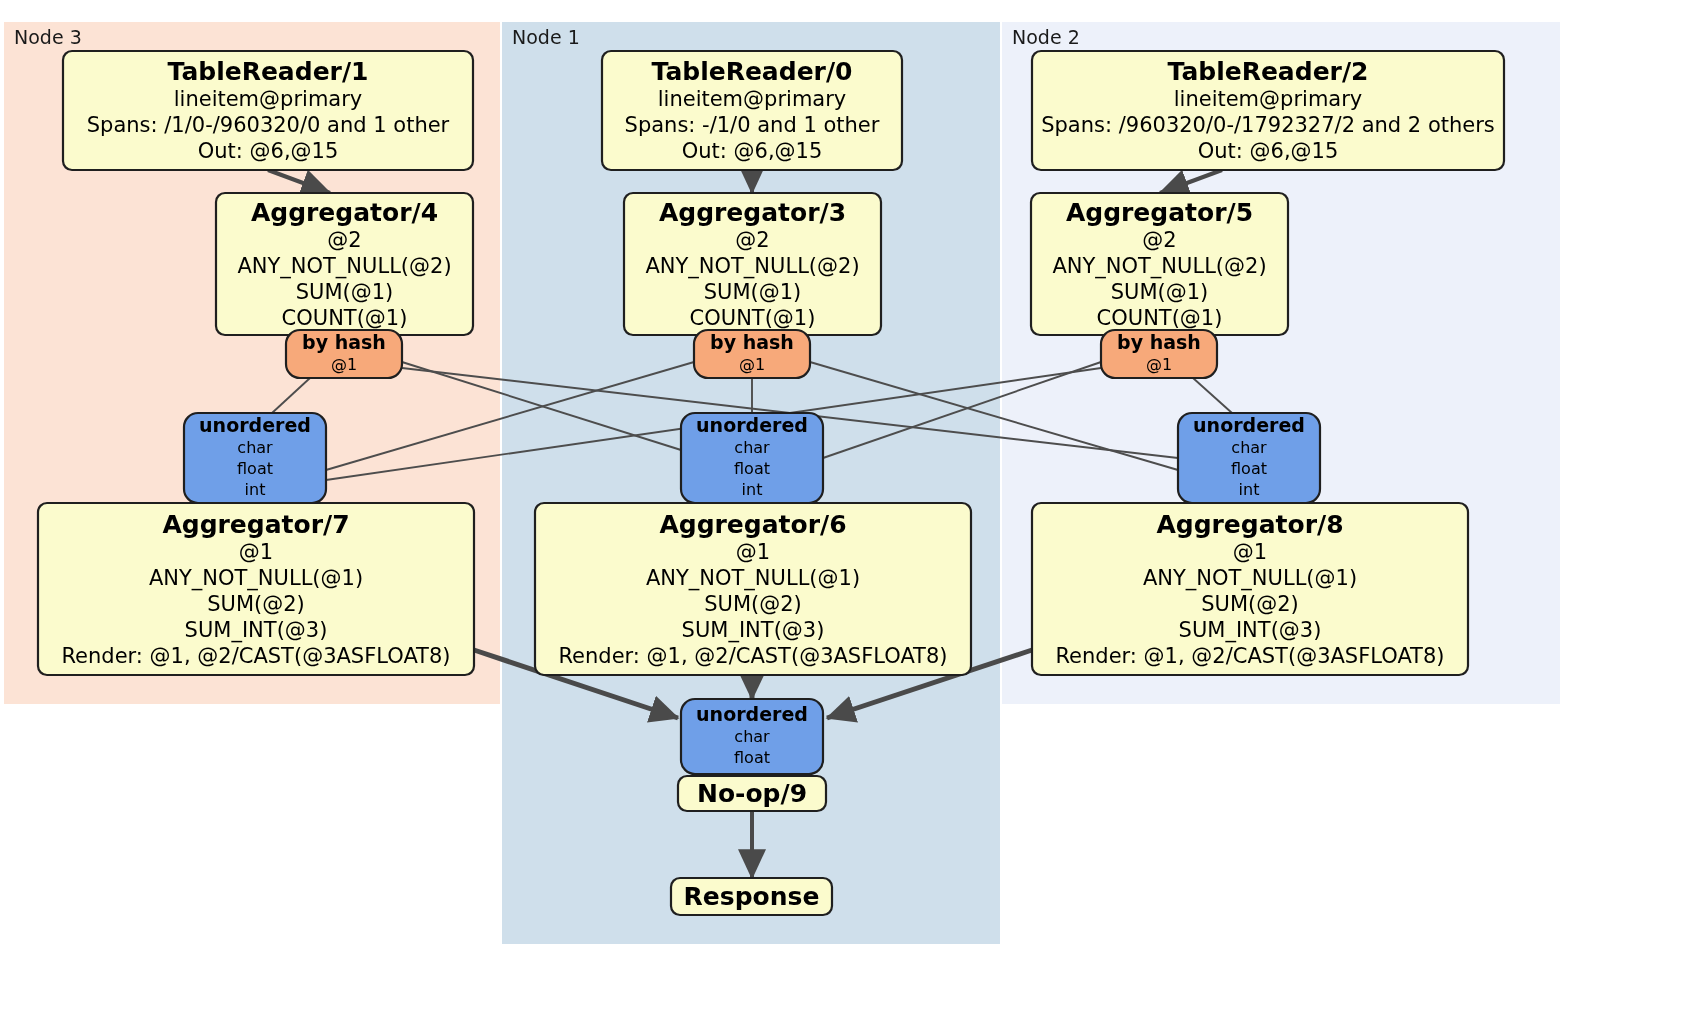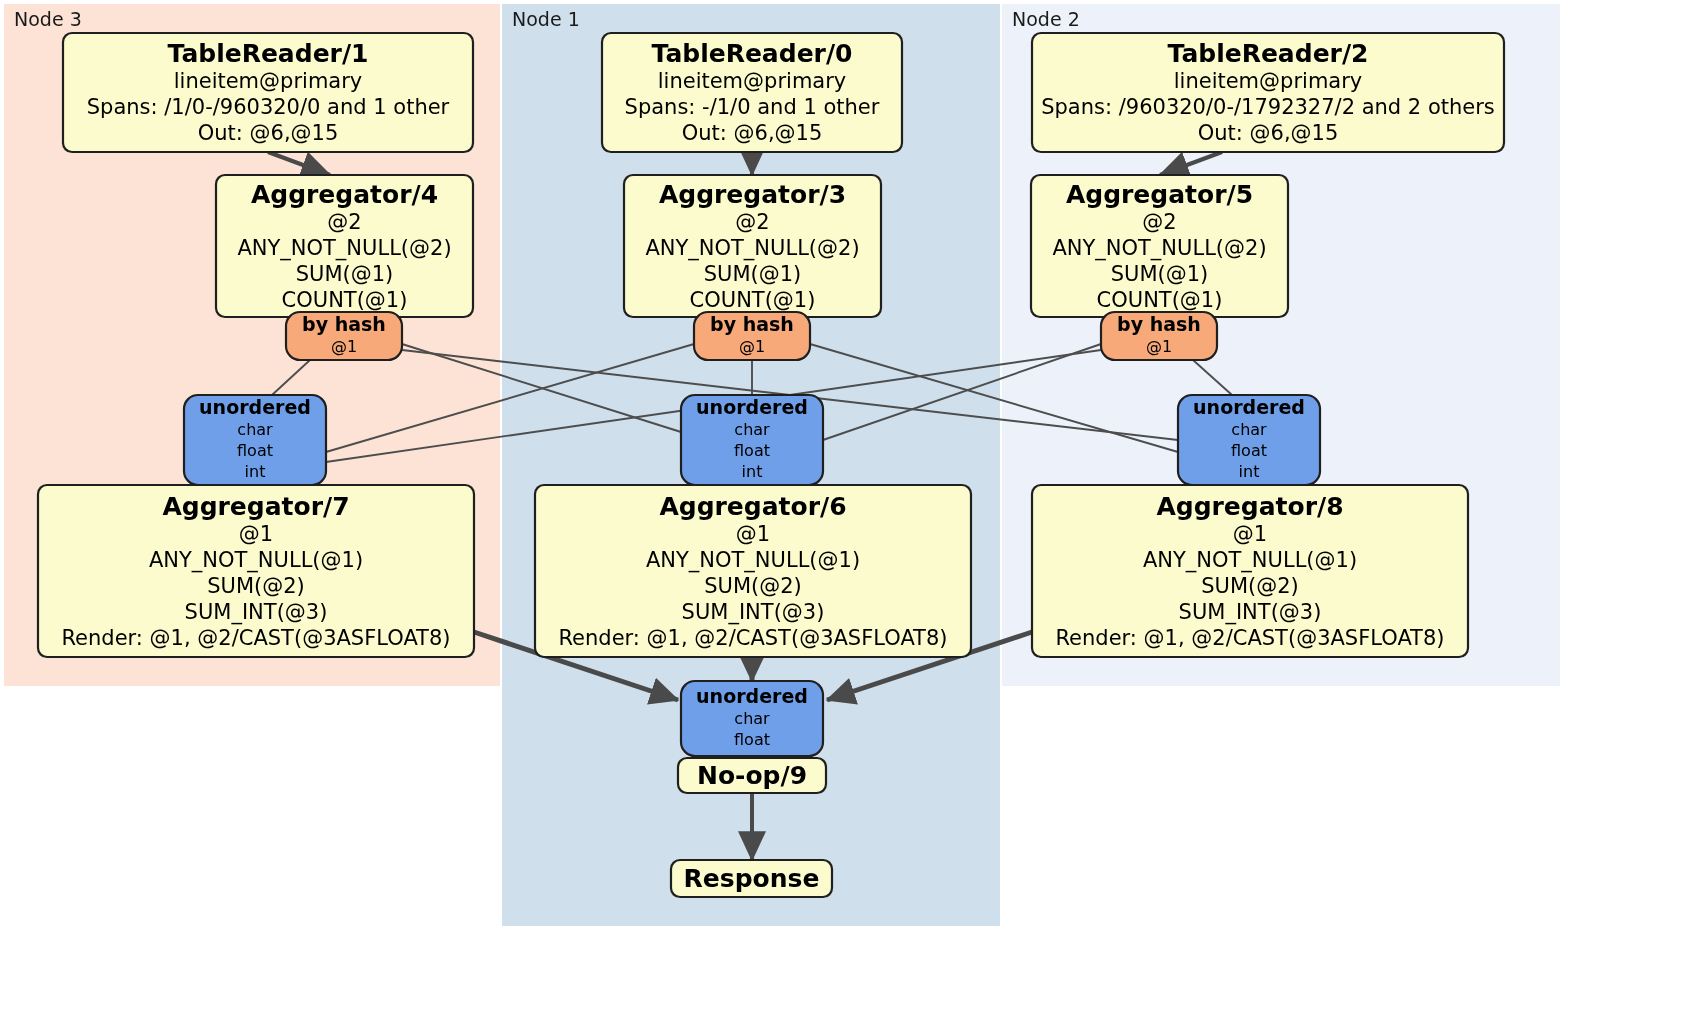--- a/index.html
+++ b/index.html
@@ -1,17 +1,17 @@
 <!DOCTYPE html>
 <html><head>
 <meta charset="utf-8">
 <style>
   html,body{margin:0;padding:0;background:#ffffff;}
   body{width:1706px;height:1016px;font-family:"DejaVu Sans","Liberation Sans",sans-serif;overflow:hidden;}
-  #stage{position:relative;width:1706px;height:744px;}
+  #stage{position:relative;width:1706px;height:744px;margin-top:18px;}
   svg{position:absolute;left:0;top:0;}
   .panel-label{font-size:19px;fill:#1a1a1a;font-family:"DejaVu Sans","Liberation Sans",sans-serif;}
   .boxtitle{font-size:25px;font-weight:bold;fill:#000;text-anchor:middle;font-family:"DejaVu Sans","Liberation Sans",sans-serif;}
   .boxline{font-size:21px;fill:#000;text-anchor:middle;font-family:"DejaVu Sans","Liberation Sans",sans-serif;}
   .rtitle{font-size:19px;font-weight:bold;fill:#000;text-anchor:middle;font-family:"DejaVu Sans","Liberation Sans",sans-serif;}
   .rline{font-size:16px;fill:#000;text-anchor:middle;font-family:"DejaVu Sans","Liberation Sans",sans-serif;}
   .proc{stroke:#1f1f1f;stroke-width:2.2;}
   .router{stroke:#1f1f1f;stroke-width:2.2;}
   .thin{stroke:#4d4d4d;stroke-width:1.9;fill:none;}
   .thick{stroke:#4a4a4a;stroke-width:5;fill:none;}

